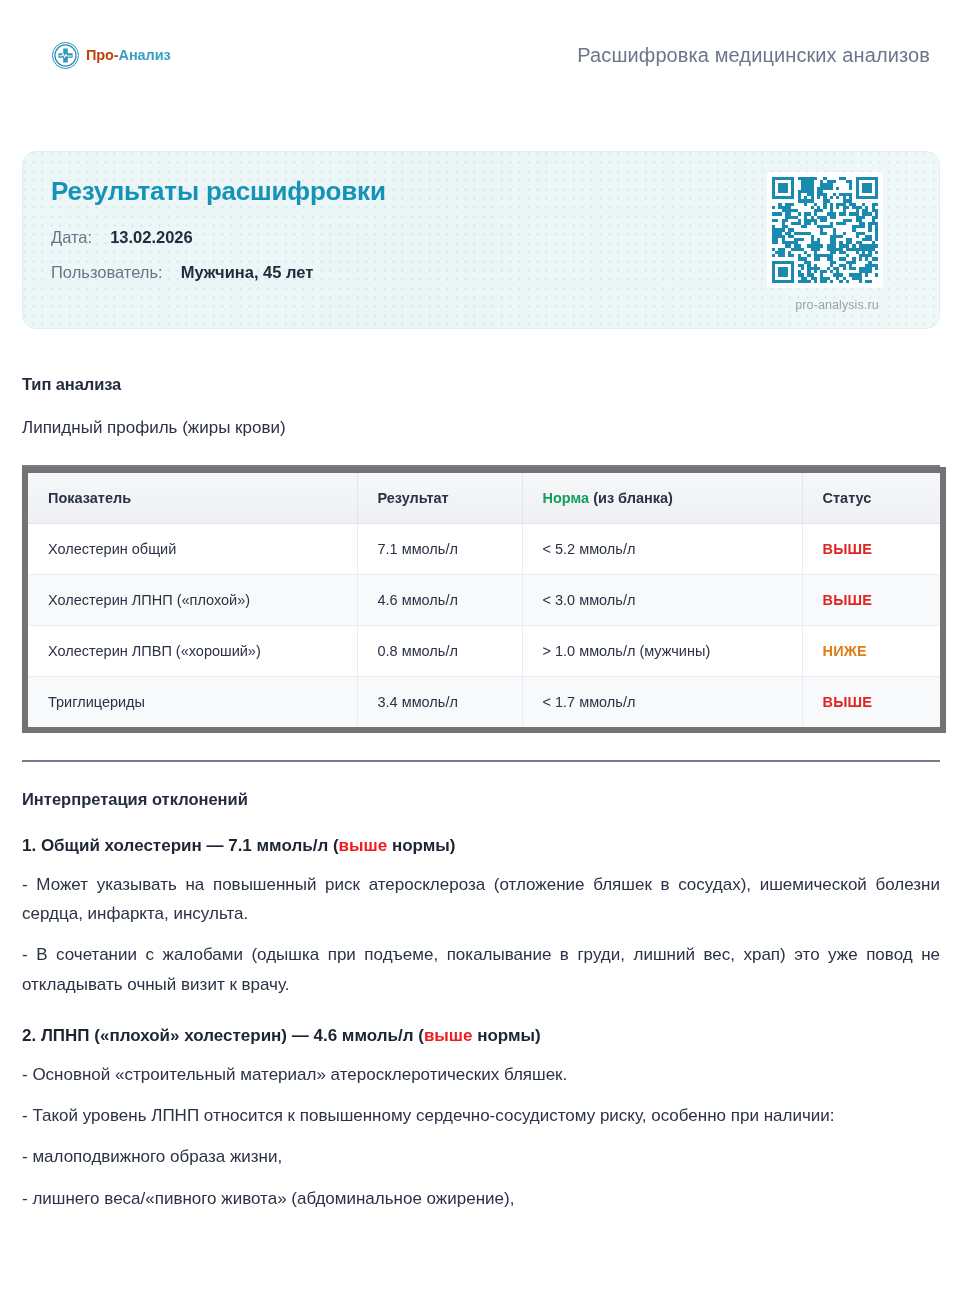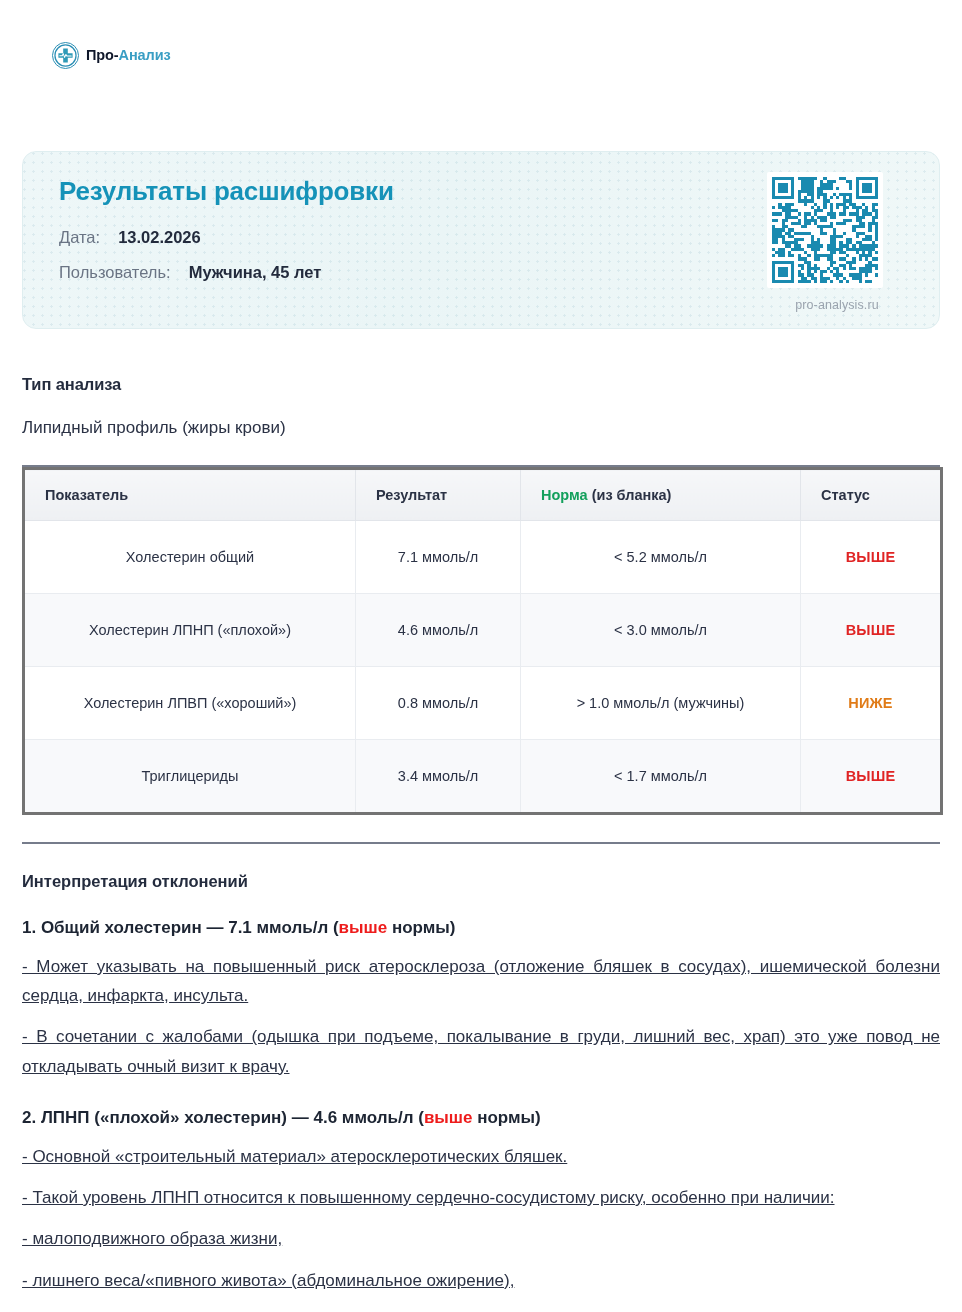--- a/index.html
+++ b/index.html
@@ -45,21 +45,21 @@
     display: flex; align-items: center; justify-content: center;
   }
   .brand-mark svg { display:block; }
   .brand-text {
     font-size: 14.5px;
     font-weight: 700;
     letter-spacing: -0.1px;
     line-height: 1;
     white-space: nowrap;
   }
-  .brand-text .b-dark { color: #0f172a; }
+  .brand-text .b-dark { color: #c2410c; }
   .brand-text .b-blue { color: #3a9ec4; }
 
   .topbar-title {
     font-size: 20px;
     color: #6b7689;
     font-weight: 400;
     letter-spacing: 0.1px;
     white-space: nowrap;
   }
 
@@ -69,21 +69,21 @@
     height: 178px;
     border-radius: 14px;
     background:
       radial-gradient(circle at 1.6px 1.6px, rgba(120,170,190,0.16) 1.1px, transparent 1.2px) 0 0 / 9px 9px,
       linear-gradient(110deg, #eef7f8 0%, #eaf5f6 45%, #f0f8f8 100%);
     border: 1px solid #dfeef0;
     position: relative;
     overflow: hidden;
   }
   .hero-inner {
-    padding: 25px 28px 0 36px;
+    padding: 25px 28px 0 28px;
     position: relative;
     height: 100%;
   }
   .hero-title {
     color: #1592b8;
     font-size: 26px;
     font-weight: 700;
     letter-spacing: -0.2px;
     margin: 0 0 22px 0;
     line-height: 1.1;
@@ -147,21 +147,21 @@
     font-weight: 700;
     color: #242c3e;
     margin: 26px 0 20px 0;
   }
 
   
   table.results {
     width: 100%;
     border-collapse: collapse;
     table-layout: fixed;
-    border: 3px solid #737373;
+    border: 6px solid #737373;
     font-size: 14.5px;
   }
   table.results col.c1 { width: 332px; }
   table.results col.c2 { width: 165px; }
   table.results col.c3 { width: 280px; }
   table.results col.c4 { width: 141px; }
 
   table.results thead th {
     background: linear-gradient(180deg, #f6f7f9 0%, #eef0f3 100%);
     text-align: left;
@@ -171,26 +171,25 @@
     border-right: 1px solid #e2e5ea;
     border-bottom: 1px solid #e2e5ea;
     font-size: 14.5px;
     white-space: nowrap;
   }
   table.results thead th:last-child { border-right: 0; }
   .th-norm { color: #13a05c; font-weight: 700; }
   .th-norm-sub { color: #2b3245; font-weight: 700; }
 
   table.results tbody td {
-    padding: 28px 20px;
+    padding: 17px 20px;
     border-right: 1px solid #e9ecf0;
     border-bottom: 1px solid #e9ecf0;
     color: #2b3245;
     vertical-align: middle;
-    text-align: center;
   }
   table.results tbody td:last-child { border-right: 0; }
   table.results tbody tr:last-child td { border-bottom: 0; }
   table.results tbody tr:nth-child(even) td { background: #f8f9fb; }
   table.results tbody tr:nth-child(odd) td { background: #ffffff; }
 
   .status { font-weight: 700; letter-spacing: 0.2px; }
   .status.high { color: #e02424; }
   .status.low  { color: #e07b17; }
 
@@ -210,40 +209,40 @@
   }
   .item-h .hi-high { color: #ee1c1c; }
 
   p.body {
     font-size: 17px;
     line-height: 1.72;
     color: #2b3245;
     margin: 12px 0 0 0;
     text-align: justify;
     text-justify: inter-word;
-    text-decoration: underline;
   }
   p.body.nojust { text-align: left; }
 </style>
 </head>
 <body>
 
 <div class="page">
 
   <div class="topbar">
     <div class="brand">
       <span class="brand-mark">
         <svg viewBox="0 0 24 24" width="23" height="23" aria-hidden="true">
           <circle cx="12" cy="12" r="11" fill="#ffffff" stroke="#2b8fb5" stroke-width="1.3"></circle>
           <path d="M9.6 4.6h4.8v5h5v4.8h-5v5H9.6v-5h-5V9.6h5z" fill="#2e9ab7"></path>
           <path d="M6 12.2h2.6l1-2.2 1.5 4 1.3-3 .9 1.4H18" fill="none" stroke="#ffffff" stroke-width="1.05" stroke-linecap="round" stroke-linejoin="round"></path>
         </svg>
       </span>
       <span class="brand-text"><span class="b-dark">Про-</span><span class="b-blue">Анализ</span></span>
     </div>
+    <div class="topbar-title">Расшифровка медицинских анализов</div>
   </div>
 
   <div class="hero">
     <div class="hero-inner">
       <h1 class="hero-title">Результаты расшифровки</h1>
 
       <div class="hero-row">
         <span class="lbl">Дата:</span><span class="val">13.02.2026</span>
       </div>
 

